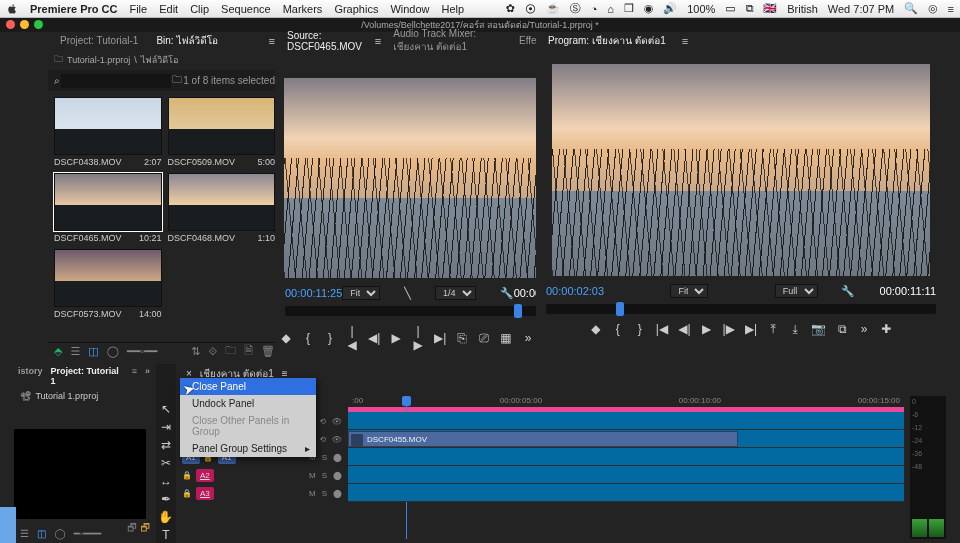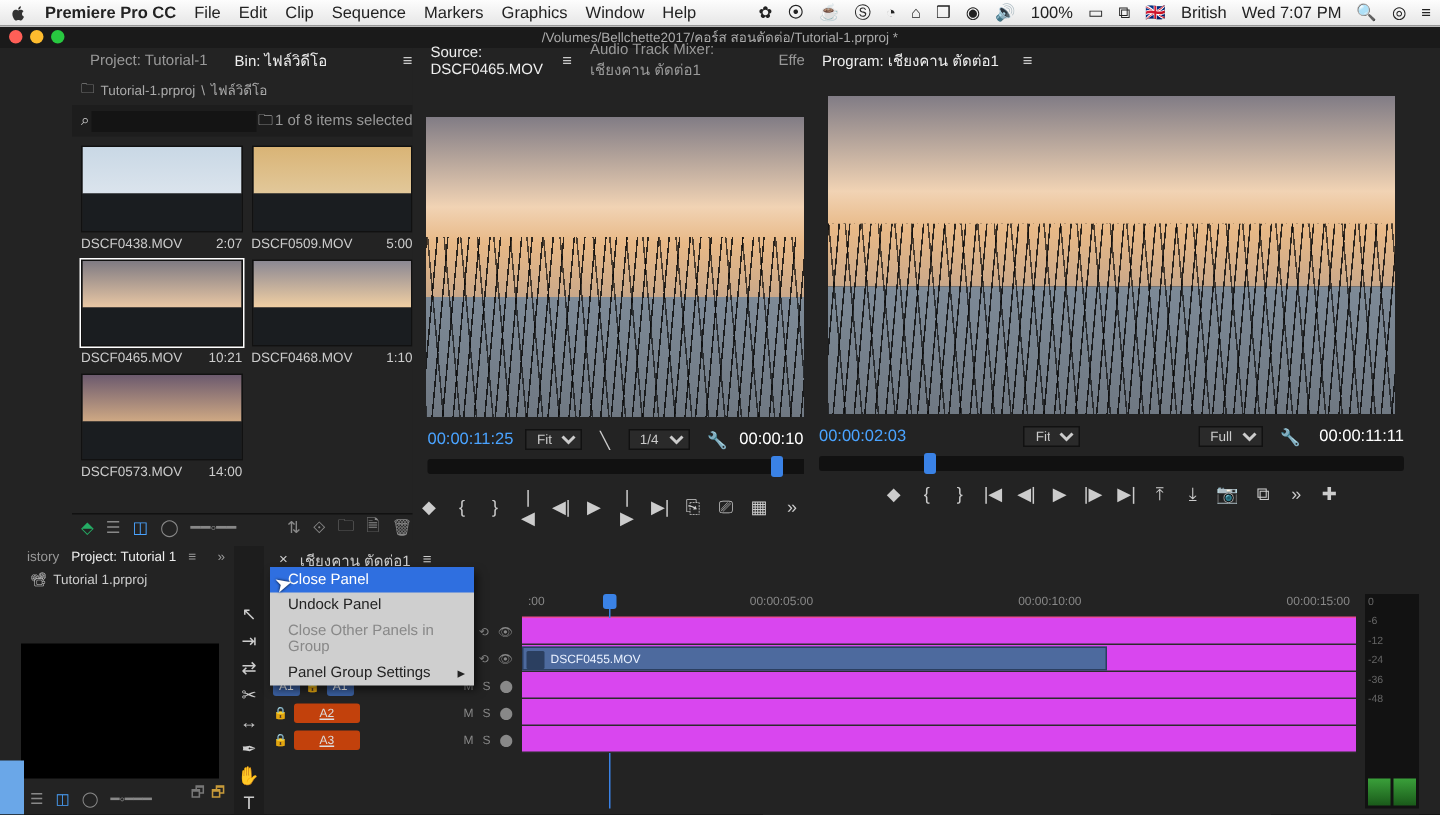--- a/index.html
+++ b/index.html
@@ -42,56 +42,56 @@
 .source { left:275px; width:286px;}
 .program { left:536px; right:14px;}
 .monitor .view { margin:6px auto 0; background:#000; position:relative; overflow:hidden;}
 .source .view { width:268px; height:200px; margin-top:28px;}
 .program .view { width:378px; height:212px; margin-top:14px;}
 .view .sky { position:absolute; top:0; left:0; right:0; height:60%; background:linear-gradient(#817c85,#f1d3b4 50%,#e8b987 70%,#caa889);}
 .view .land { position:absolute; bottom:0; left:0; right:0; height:40%; background:linear-gradient(#7d8a97,#6f7882); }
 .view .grass { position:absolute; bottom:0; left:0; right:0; height:60%;}
 .view .grass::before { content:""; position:absolute; inset:0; background: repeating-linear-gradient(95deg, rgba(10,10,10,0.85) 0 1px, transparent 1px 7px), repeating-linear-gradient(85deg, rgba(10,10,10,0.7) 0 1px, transparent 1px 11px);}
 .monitor .timerow { display:flex; align-items:center; justify-content:space-between; padding:8px 10px 2px 10px; color:#4aa3ff; font-size:11px;}
-.monitor .timerow .ctr { display:flex; gap:12px; align-items:center; color:#ccc;}
+.monitor .timerow .ctr { display:flex; gap:24px; align-items:center; color:#ccc;}
 .monitor .timerow .right { color:#fff;text-align:center;}
 .monitor .scrub { margin:4px 10px 0; height:10px; background:#111; position:relative; border-radius:2px;}
 .monitor .scrub .ph { position:absolute; top:-2px; width:8px; height:14px; background:#3a82e6; border-radius:2px;}
 .monitor .controls { display:flex; justify-content:center; gap:10px; padding:8px 10px; color:#ccc; font-size:12px; align-items:center;}
 .monitor .controls span { cursor:pointer; min-width:12px; text-align:center;}
 .sel { background:#2a2a2a; border:1px solid #111; color:#ccc; font-size:9px; padding:0 3px; height:14px;}
 
 
 .lower { position:absolute; top:332px; left:14px; right:14px; bottom:0; background:#232323;}
 .history { position:absolute; left:0; top:0; width:140px; bottom:0; background:#232323;}
 .history .hdr { display:flex; font-size:9px; padding:2px 4px; gap:8px;}
-.history .hdr span{ color:#999;}
+.history .hdr span{ color:#999;font-weight:bold;}
 .history .hdr .active{ color:#eee;}
 .history .item { padding:3px 6px; font-size:9px; display:flex; align-items:center; gap:4px;}
 .media { position:absolute; left:0; bottom:24px; width:132px; height:90px; background:#000;}
 .listbar { position:absolute; left:0; bottom:0; width:140px; height:20px; display:flex; align-items:center; gap:8px; padding:0 6px;}
 .listbar span { color:#888;}
 
 
 .tools { position:absolute; left:142px; top:0; width:20px; bottom:0; background:#1d1d1d; display:flex; flex-direction:column; gap:4px; padding-top:38px; align-items:center;}
 .tools span { color:#ccc; font-size:12px; cursor:pointer;}
 
 
 .timeline { position:absolute; left:164px; top:0; right:0; bottom:0; background:#232323;}
 .timeline .hdr { padding:2px 8px; font-size:10px; color:#ccc; display:flex; gap:8px; align-items:center;}
-.timeline .ruler { position:absolute; left:170px; right:42px; top:32px; height:16px; border-bottom:1px solid #ec4899; color:#888; font-size:8px; display:flex; justify-content:space-between; padding:0 4px;}
+.timeline .ruler { position:absolute; left:170px; right:42px; top:32px; height:16px; border-bottom:5px solid #ec4899; color:#888; font-size:8px; display:flex; justify-content:space-between; padding:0 4px;}
 .timeline .playhead { position:absolute; top:32px; bottom:4px; width:1px; background:#3a82e6;}
 .timeline .playhead::before { content:""; position:absolute; top:0; left:-4px; width:9px; height:10px; background:#3a82e6; border-radius:2px;}
 .track-labels { position:absolute; left:0; top:48px; width:168px;}
 .track-labels .row { height:18px; display:flex; align-items:center; gap:4px; padding:0 4px; font-size:8px;}
-.track-labels .row .chip { background:#c2410c; color:#ddd; padding:0 17px; border-radius:2px; height:13px; line-height:13px;text-decoration:underline;}
+.track-labels .row .chip { background:#be185d; color:#ddd; padding:0 4px; border-radius:2px; height:13px; line-height:13px;text-decoration:underline;}
 .track-labels .row .chipB { background:#3a5fa0; color:#fff; padding:0 4px; border-radius:2px; height:13px; line-height:13px;}
 .track-labels .row .opts { margin-left:auto; display:flex; gap:6px; color:#888;}
 .tracks { position:absolute; left:170px; top:48px; right:42px;}
-.tracks .trk { height:18px; border-bottom:1px solid #2c2c2c; background:#d946ef; position:relative;}
+.tracks .trk { height:18px; border-bottom:1px solid #2c2c2c; background:#0369a1; position:relative;}
 .tracks .clip { position:absolute; left:0; top:1px; height:16px; background:#4d6a9e; border:1px solid #2b3f60; font-size:8px; color:#eaf1ff; padding-left:18px; display:flex; align-items:center;}
 .tracks .clip::before{content:""; position:absolute; left:2px; top:2px; width:12px; height:12px; background:#2b3f60; border-radius:1px;}
 .audiometers { position:absolute; right:0; top:32px; width:36px; bottom:4px; background:#121212; display:flex; flex-direction:column; color:#666; font-size:7px; padding:2px; gap:6px;}
 .audiometers .bar { flex:1; display:flex; gap:2px; align-items:flex-end;}
 .audiometers .bar b { flex:1; background:linear-gradient(#3aa03a,#1a5a1a); height:30%;}
 
 
 .ctxmenu { position:absolute; background:#cfcfcf; color:#222; font-size:10px; box-shadow:2px 3px 6px rgba(0,0,0,0.6); z-index:50;}
 .ctxmenu .mi { padding:3px 20px 3px 12px; cursor:default; position:relative;}
 .ctxmenu .mi.hl { background:#2f6fe0; color:#fff;}

